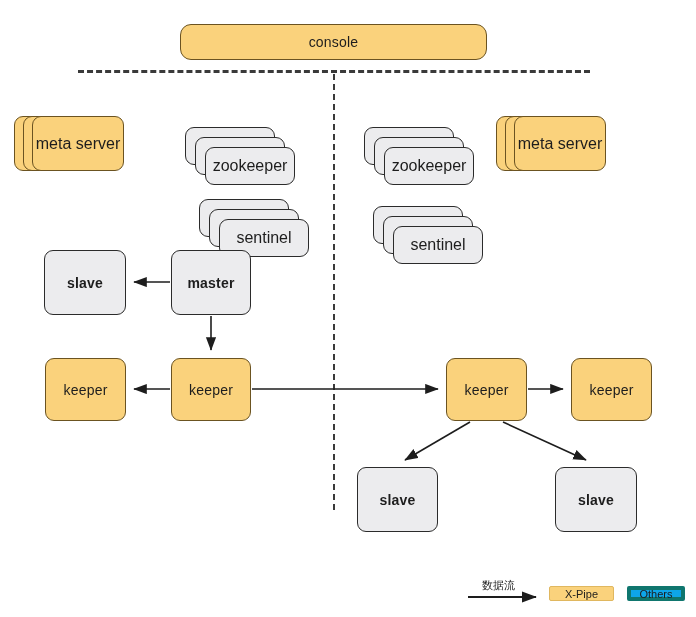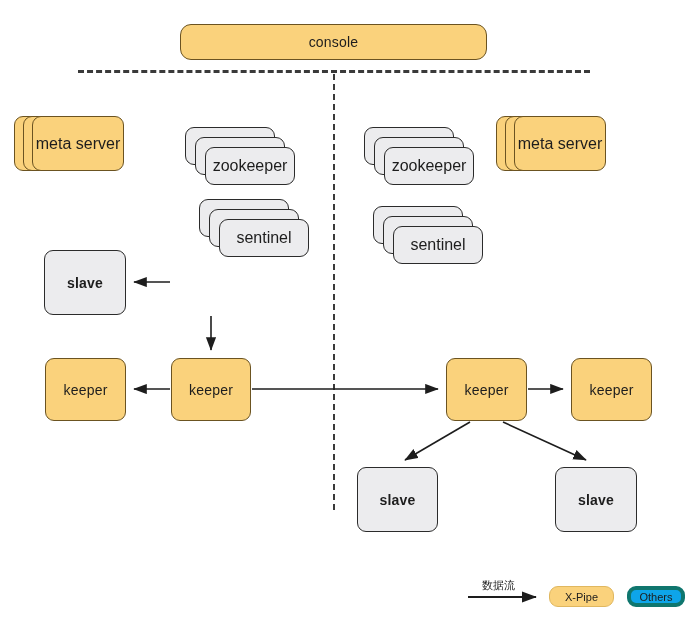--- a/index.html
+++ b/index.html
@@ -82,22 +82,22 @@
   }
   .legend-label {
     position: absolute;
     font-size: 11px;
     color: #1d1d1d;
     white-space: nowrap;
   }
   .legend-chip {
     position: absolute;
     box-sizing: border-box;
-    height: 21px;
-    border-radius: 9px;
+    height: 15px;
+    border-radius: 2px;
     display: flex;
     align-items: center;
     justify-content: center;
     font-size: 11px;
     color: #1d1d1d;
     white-space: nowrap;
   }
   .legend-chip.orange { background: #fad27c; border: 1px solid #e0b75f; }
   .legend-chip.grey { background: #0ea5e9; border: 4px solid #0f766e; }
 </style>
@@ -143,20 +143,21 @@
   </div>
 
   <div class="stack grey" style="left:373px; top:178px;">
     <div class="layer" style="left:0px;  top:0px;  width:90px; height:38px;"></div>
     <div class="layer" style="left:10px; top:10px; width:90px; height:38px;"></div>
     <div class="layer" style="left:20px; top:20px; width:90px; height:38px;">sentinel</div>
   </div>
 
   <div class="node grey" style="left:44px; top:250px; width:82px; height:65px;">slave</div>
 
+  <div class="node grey" style="left:171px; top:250px; width:80px; height:65px;">master</div>
 
   <div class="node orange" style="left:45px; top:358px; width:81px; height:63px;">keeper</div>
 
   <div class="node orange" style="left:171px; top:358px; width:80px; height:63px;">keeper</div>
 
   <div class="node orange" style="left:446px; top:358px; width:81px; height:63px;">keeper</div>
 
   <div class="node orange" style="left:571px; top:358px; width:81px; height:63px;">keeper</div>
 
   <div class="node grey" style="left:357px; top:467px; width:81px; height:65px;">slave</div>

